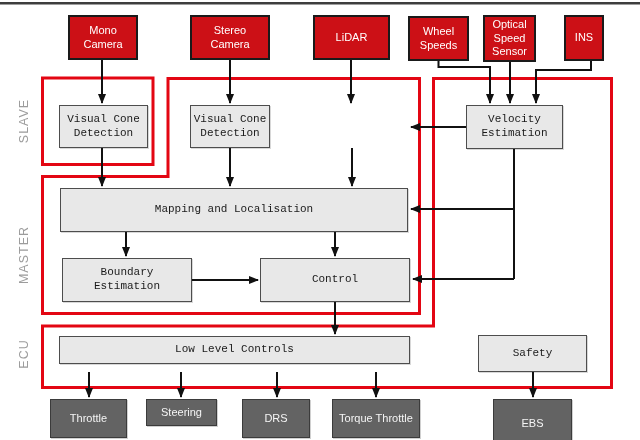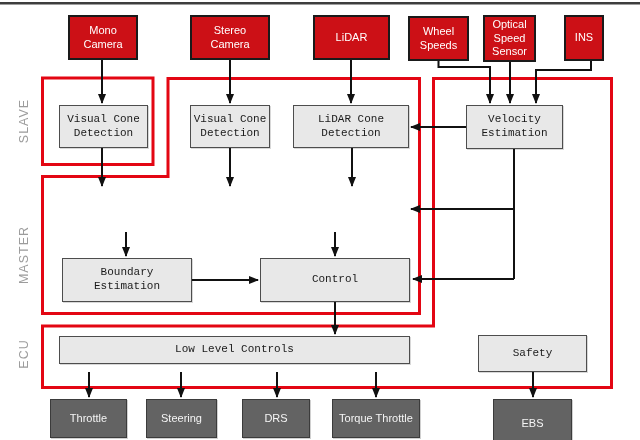--- a/index.html
+++ b/index.html
@@ -46,29 +46,29 @@
 
   <div class="node sensor" style="left:68px;top:15px;width:70px;height:45px">Mono Camera</div>
   <div class="node sensor" style="left:313px;top:15px;width:77px;height:45px">LiDAR</div>
   <div class="node sensor" style="left:190px;top:15px;width:80px;height:45px">Stereo Camera</div>
   <div class="node sensor" style="left:408px;top:16px;width:61px;height:45px">Wheel Speeds</div>
   <div class="node sensor" style="left:483px;top:15px;width:53px;height:47px">Optical Speed Sensor</div>
   <div class="node sensor" style="left:564px;top:15px;width:40px;height:46px">INS</div>
 
   <div class="node module" style="left:59px;top:105px;width:89px;height:43px">Visual Cone Detection</div>
   <div class="node module" style="left:190px;top:105px;width:80px;height:43px">Visual Cone Detection</div>
-  <div class="node module" style="left:293px;top:105px;width:116px;height:43px">LiDAR Cone Detection</div>
   <div class="node module" style="left:466px;top:105px;width:97px;height:44px">Velocity Estimation</div>
+  <div class="node module" style="left:60px;top:188px;width:348px;height:44px">Mapping and Localisation</div>
   <div class="node module" style="left:62px;top:258px;width:130px;height:44px">Boundary Estimation</div>
   <div class="node module" style="left:260px;top:258px;width:150px;height:44px">Control</div>
   <div class="node module" style="left:59px;top:336px;width:351px;height:28px">Low Level Controls</div>
   <div class="node module" style="left:478px;top:335px;width:109px;height:37px">Safety</div>
 
   <div class="node actuator" style="left:50px;top:399px;width:77px;height:39px">Throttle</div>
-  <div class="node actuator" style="left:146px;top:399px;width:71px;height:39px">Steering</div>
+  <div class="node actuator" style="left:146px;top:399px;width:71px;height:27px">Steering</div>
   <div class="node actuator" style="left:242px;top:399px;width:68px;height:39px">DRS</div>
   <div class="node actuator" style="left:332px;top:399px;width:88px;height:39px">Torque Throttle</div>
   <div class="node actuator" style="left:493px;top:399px;width:79px;height:49px">EBS</div>
 
   <svg class="overlay" width="640" height="440" viewBox="0 0 640 440">
     <defs>
       <marker id="ah" markerWidth="10" markerHeight="8" refX="9" refY="4" orient="auto" markerUnits="userSpaceOnUse">
         <path d="M0,0 L10,4 L0,8 z" style="fill:var(--line-black)"></path>
       </marker>
     </defs>

